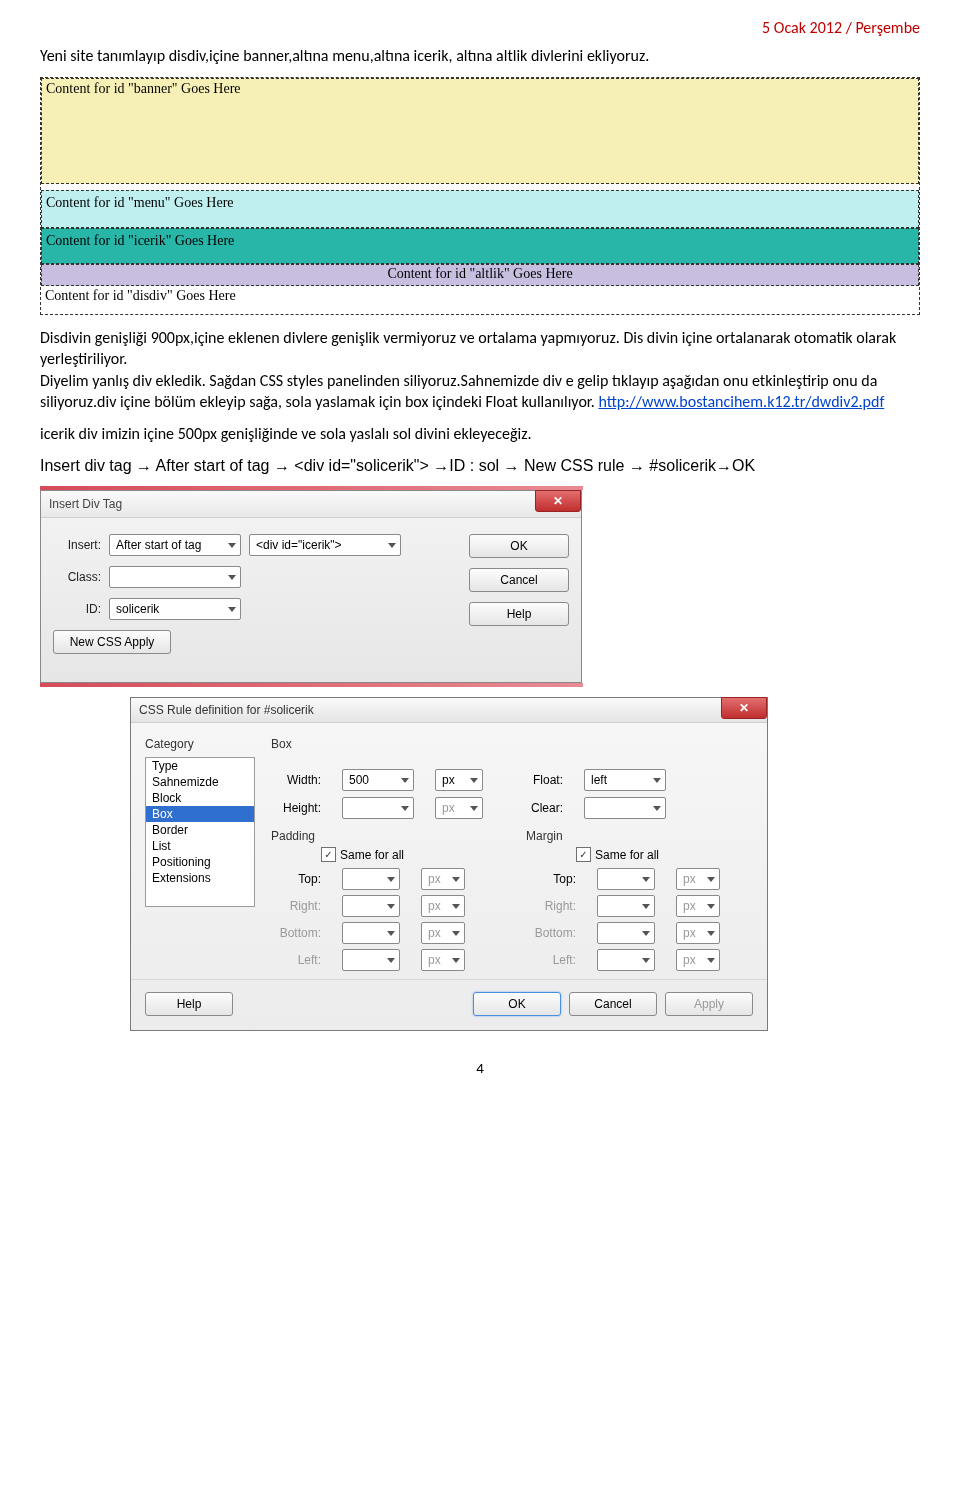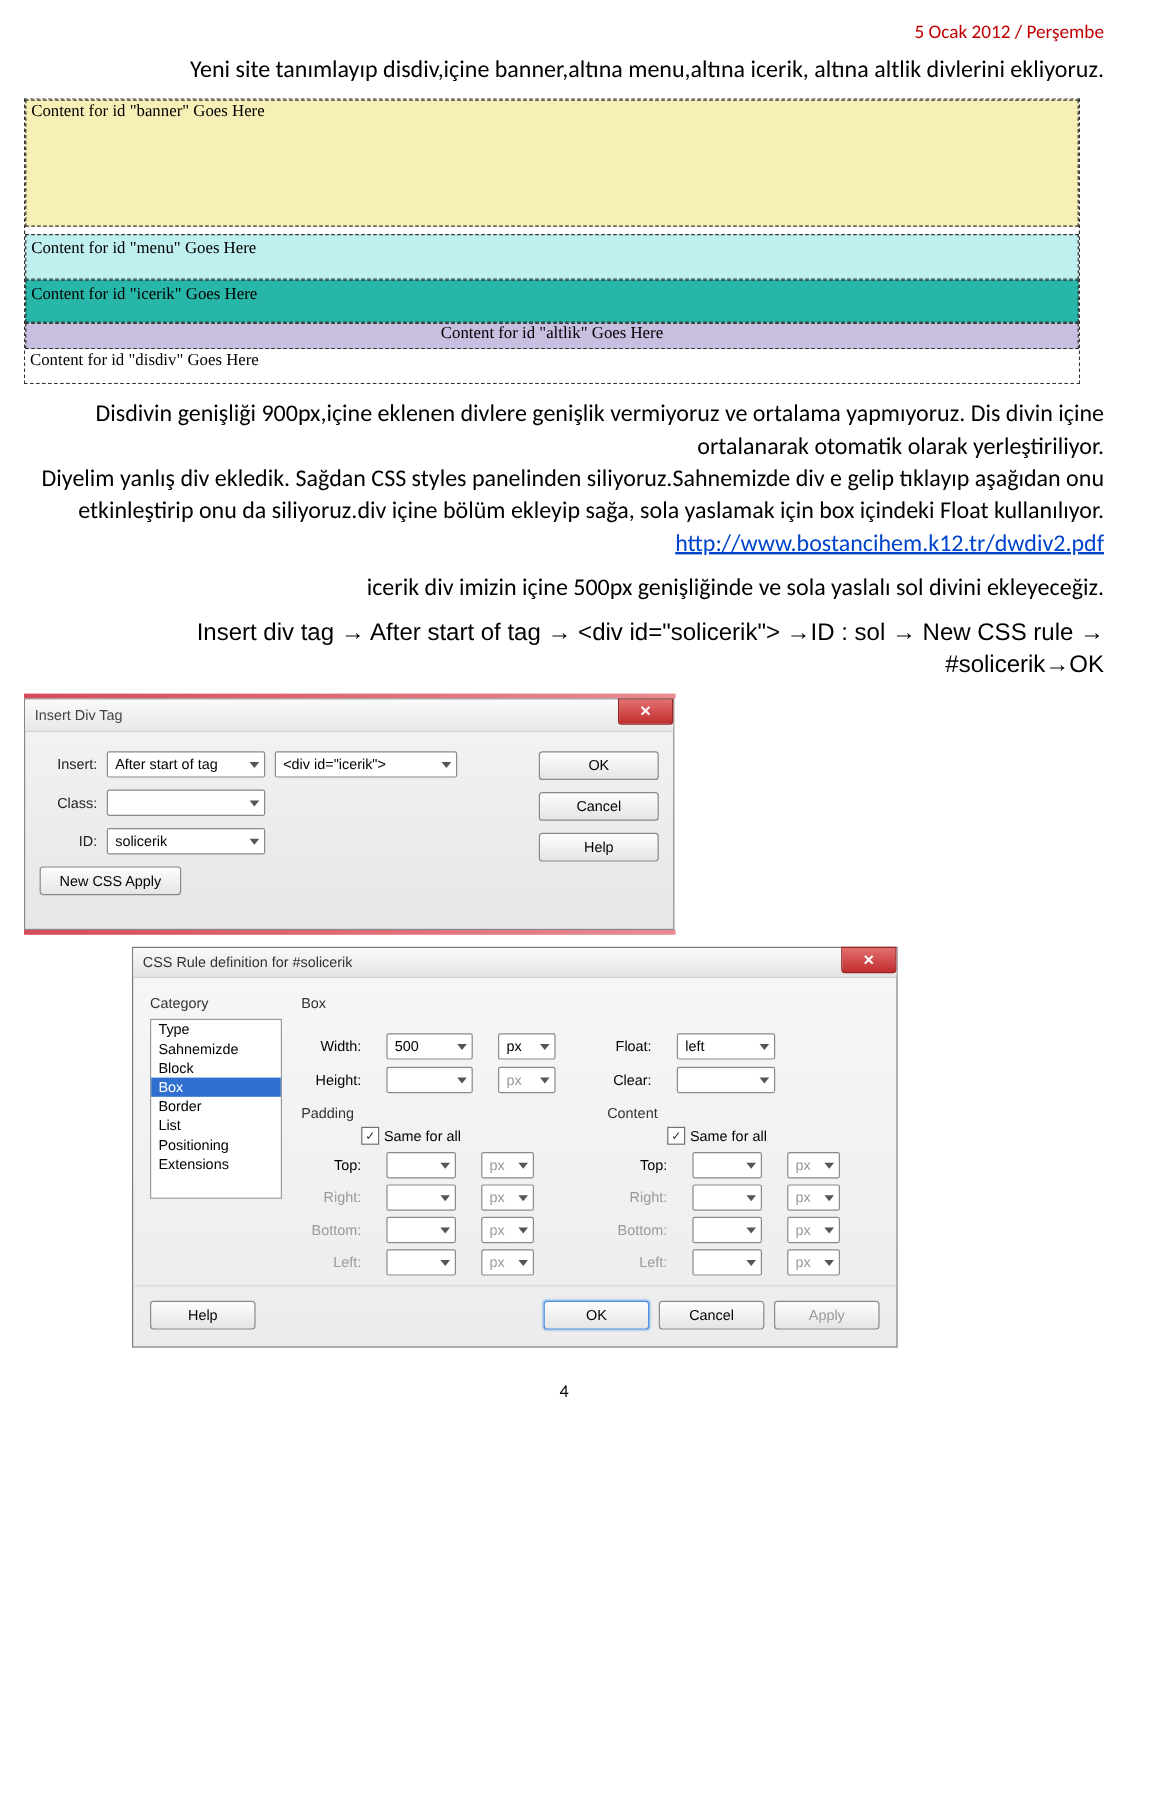--- a/index.html
+++ b/index.html
@@ -5,36 +5,35 @@
   body {
     margin: 0;
     padding: 0;
     background: #fff;
     font-family: Calibri, Arial, sans-serif;
     font-size: 15px;
     width: 960px;
   }
   .page {
     width: 960px;
-    padding: 18px 40px 10px 20px;
+    padding: 18px 40px 10px 40px;
     box-sizing: border-box;
     position: relative;
   }
   .date-header {
     color: #c00000;
     font-size: 16px;
     text-align: right;
     margin-bottom: 4px;
   }
   .body-text {
     color: #000;
-    font-size: 20px;
-    margin: 8px 0 10px 13px;
+    font-size: 16px;
+    margin: 8px 0 10px 0;
     line-height: 1.35;
-    text-align: right;
   }
   .link { color: #0044cc; text-decoration: underline; }
 
   
   .dw-layout {
     width: 880px;
     margin: 6px 0 12px 0;
     font-family: "Times New Roman", serif;
   }
   .dw-disdiv {
@@ -390,21 +389,21 @@
                     <span>&nbsp;</span>
                     <span class="caret"></span>
                   </span>
                   <span class="combo" style="width:32px;">
                     <span>px</span>
                     <span class="caret"></span>
                   </span>
                 </div>
             </div>
             <div class="pm-col">
-              <div class="pm-head">Content</div>
+              <div class="pm-head">Margin</div>
               <div class="chk">
                   <span class="chkbox">✓</span>
                   <span>Same for all</span>
                 </div>
               <div class="dim-pair" style="margin-bottom:5px;">
                   <span class="dlbl">Top:</span>
                   <span class="combo" style="width:46px;">
                     <span>&nbsp;</span>
                     <span class="caret"></span>
                   </span>

